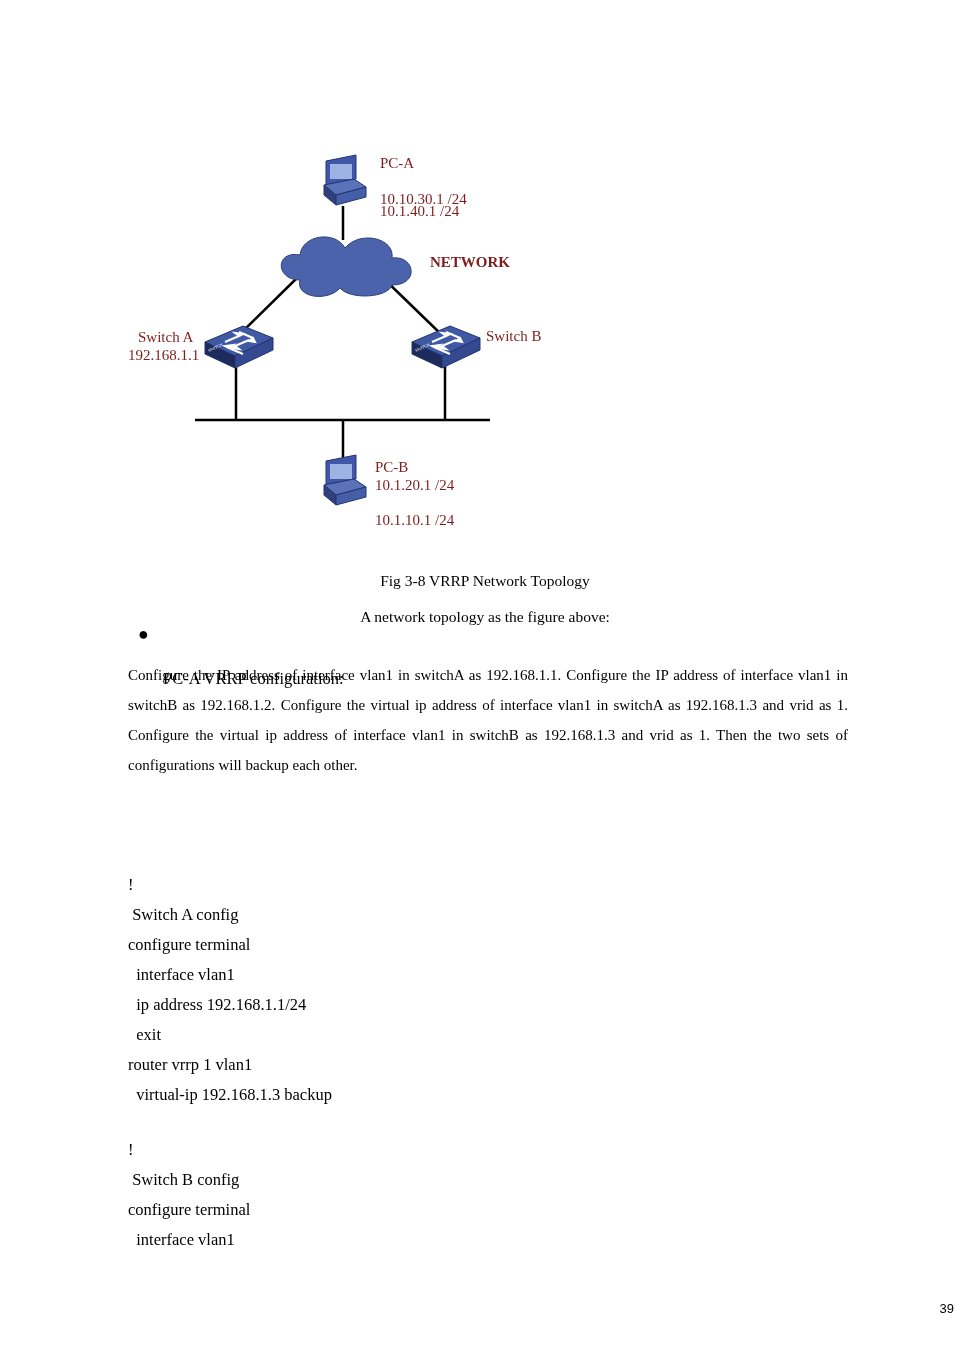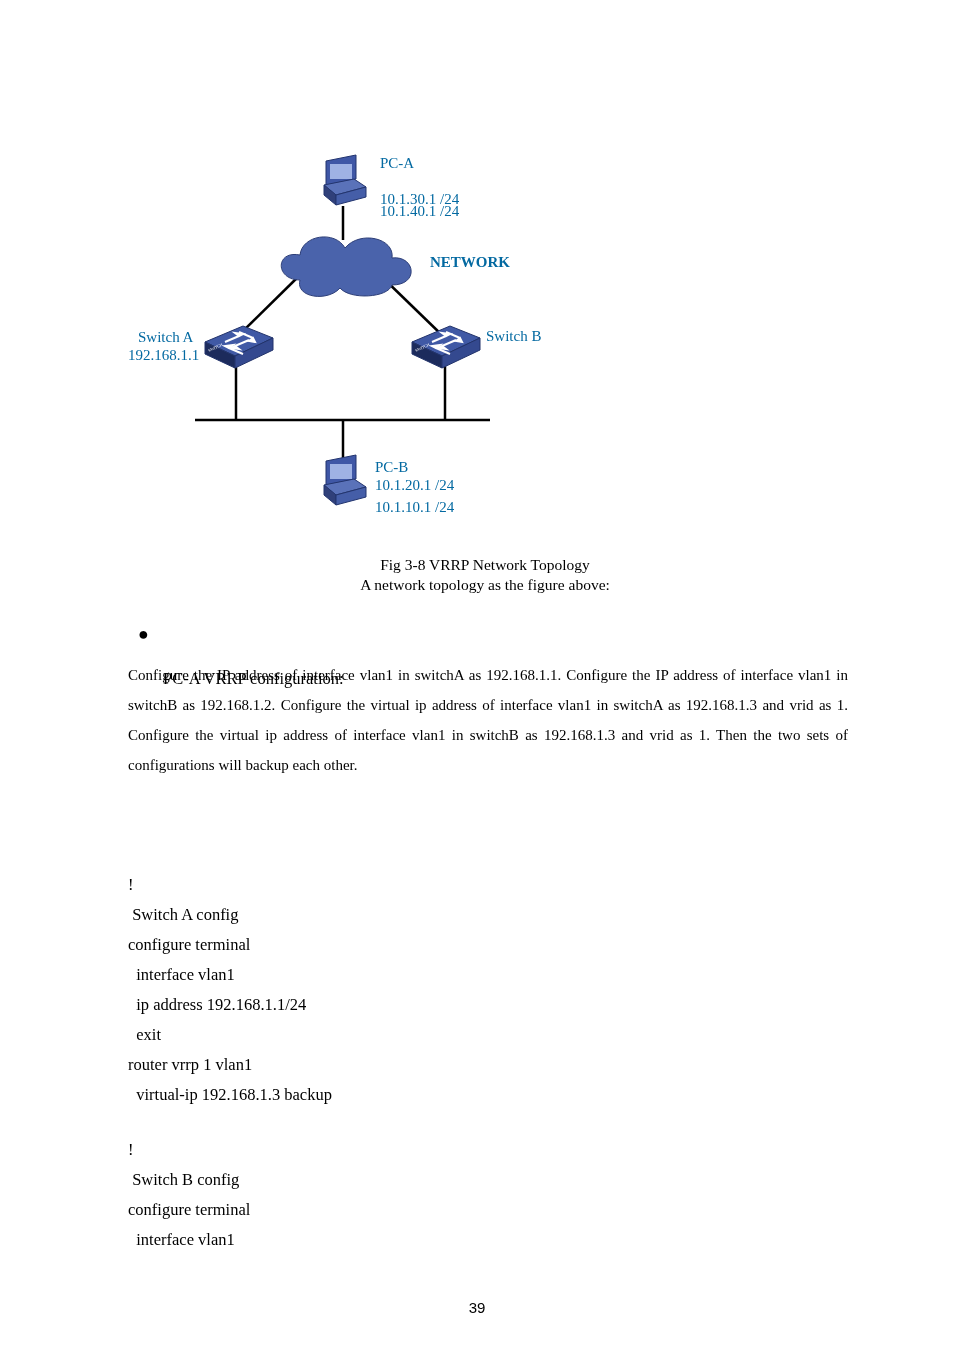--- a/index.html
+++ b/index.html
@@ -21,32 +21,32 @@
     left: 150px;
     top: 130px;
     width: 440px;
     height: 420px;
   }
   .diagram svg { display: block; }
   .label {
     position: absolute;
     font-size: 15px;
     line-height: 18px;
-    color: #0369a1;
+    color: #7f1d1d;
   }
   .caption-block {
     position: absolute;
     left: 125px;
     top: 555px;
     width: 720px;
   }
   .caption-line1, .caption-line2 {
     text-align: center;
     font-size: 15.5px;
-    margin: 0;
+    margin: 16px;
     line-height: 20px;
   }
   .bullet-row {
     position: absolute;
     left: 128px;
     top: 624px;
     width: 720px;
     font-size: 16px;
   }
   .bullet-dot {
@@ -89,22 +89,22 @@
     font-family: "Times New Roman", Times, serif;
     font-size: 16.5px;
     line-height: 30px;
     white-space: pre;
   }
   .footer {
     position: absolute;
     left: 0;
     bottom: 34px;
     width: 954px;
-    text-align: center;
-    font-size: 15px;
+    text-align: right;
+    font-size: 13px;
     font-family: Arial, sans-serif;
   }
 </style>
 </head>
 <body>
 
 <div class="page">
 
   <div class="diagram">
     <svg width="440" height="420" viewBox="0 0 440 420">
@@ -180,33 +180,33 @@
         <path d="M6 6 L36 0 L36 24 L6 30 Z" fill="#3f57a6" stroke="#23356f" stroke-width="1"></path>
         <rect x="10" y="9" width="22" height="15" fill="#9fb2e4"></rect>
         <path d="M4 30 L34 24 L46 32 L16 40 Z" fill="#5a72b9" stroke="#23356f" stroke-width="1"></path>
         <path d="M4 30 L16 40 L16 50 L4 40 Z" fill="#30407a" stroke="#23356f" stroke-width="1"></path>
         <path d="M16 40 L46 32 L46 42 L16 50 Z" fill="#455ea8" stroke="#23356f" stroke-width="1"></path>
       </g>
     </svg>
 
     <div class="label" style="left:230px; top:24px;">PC-A</div>
     <div class="label" style="left:230px; top:42px;margin-top:30px;">10.1.40.1 /24</div>
-    <div class="label" style="left:230px; top:60px;">10.1.30.1 /24</div>
+    <div class="label" style="left:230px; top:60px;">10.10.30.1 /24</div>
 
     <div class="label" style="left:280px; top:123px;font-weight:bold;">NETWORK</div>
 
     <div class="label" style="left:-12px; top:198px;">Switch A</div>
     <div class="label" style="left:-22px; top:216px;">192.168.1.1</div>
 
     <div class="label" style="left:336px; top:197px;">Switch B</div>
     <div class="label" style="left:336px; top:215px;"></div>
 
     <div class="label" style="left:225px; top:328px;">PC-B</div>
     <div class="label" style="left:225px; top:346px;">10.1.20.1 /24</div>
-    <div class="label" style="left:225px; top:368px;">10.1.10.1 /24</div>
+    <div class="label" style="left:225px; top:381px;">10.1.10.1 /24</div>
   </div>
 
   <div class="caption-block">
     <p class="caption-line1">Fig 3-8 VRRP Network Topology</p>
     <p class="caption-line2">A network topology as the figure above:</p>
   </div>
 
   <div class="bullet-row">
     <span class="bullet-dot">●</span>
     <span class="bullet-text">PC-A VRRP configuration:</span>

